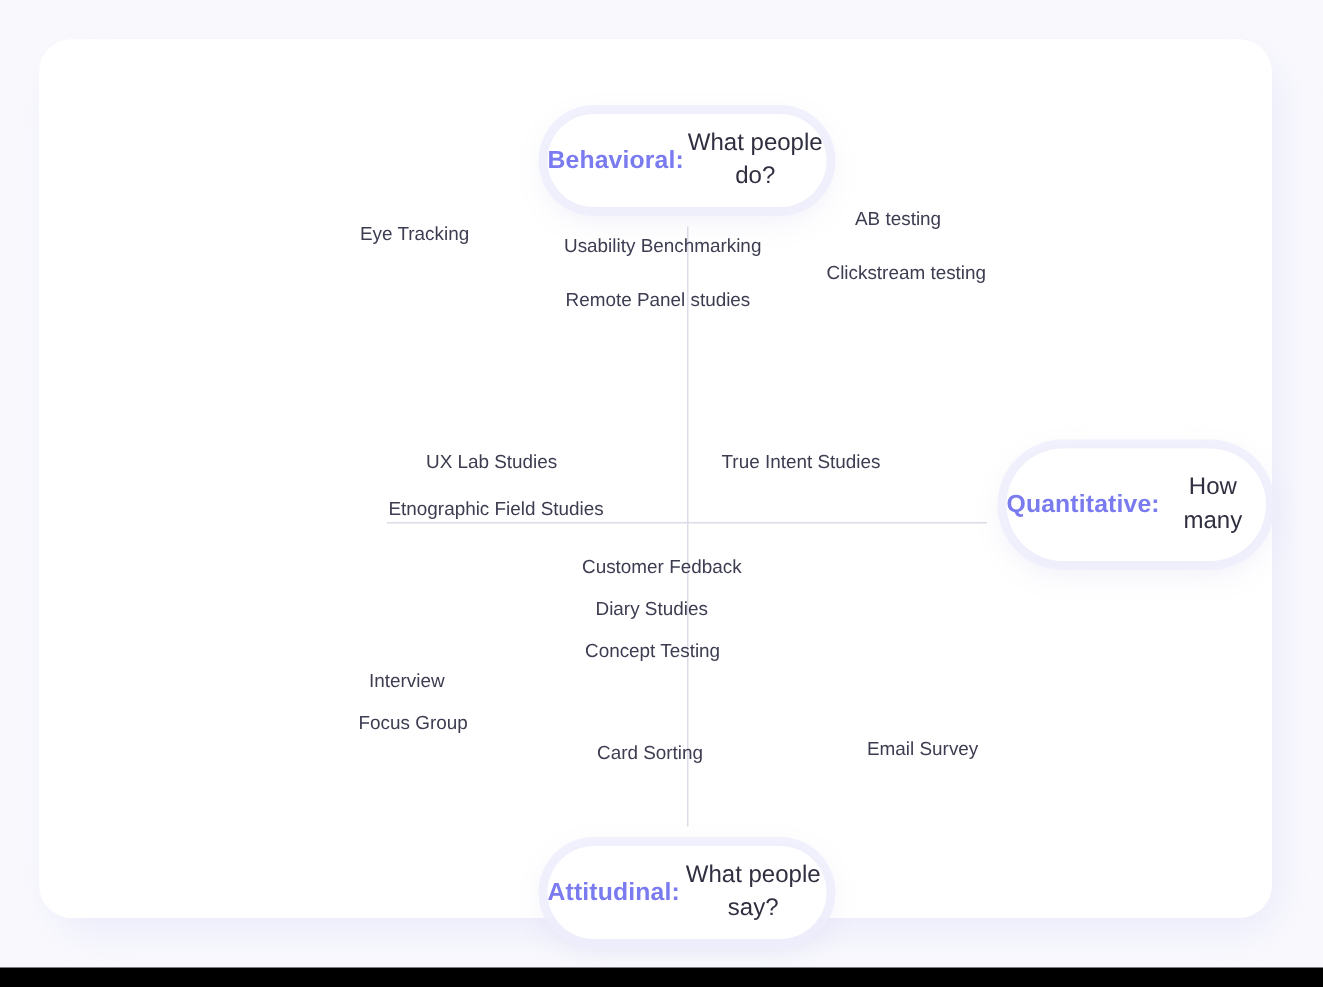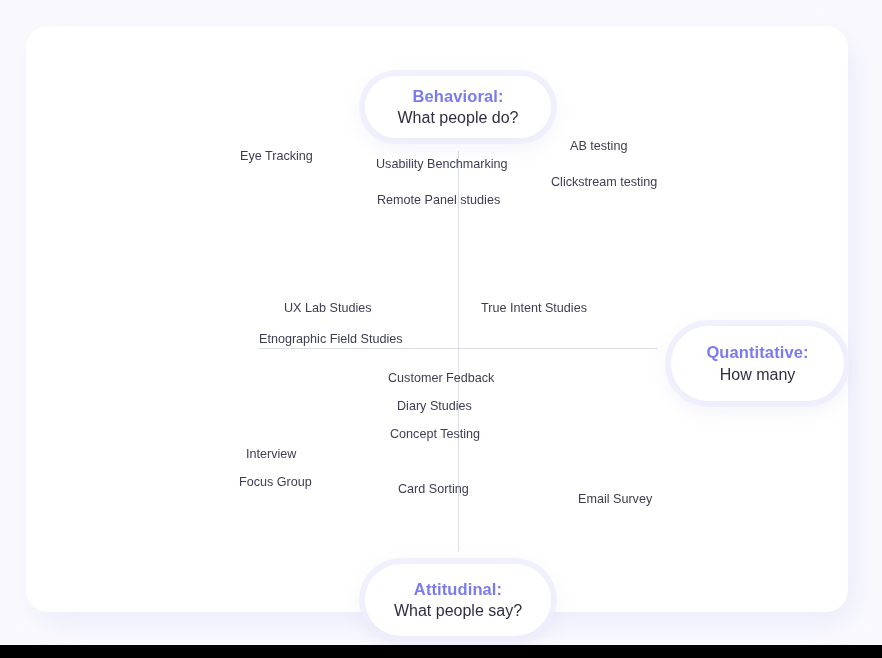--- a/index.html
+++ b/index.html
@@ -67,43 +67,43 @@
   }
 
   
   .pill {
     position: absolute;
     background: #ffffff;
     border-radius: 40px;
     box-shadow: 0 0 0 6px rgba(238,238,252,.80),
                 0 6px 22px rgba(140,140,210,.16);
     display: flex;
-    flex-direction: column;
+    flex-direction: row;
     align-items: center;
     justify-content: center;
     text-align: center;
     box-sizing: border-box;
   }
   .pill .pill-title {
     color: #7b7bf0;
     font-weight: bold;
     font-size: 16.5px;
     line-height: 1.38;
     letter-spacing: .1px;
   }
   .pill .pill-sub {
     color: #2f2f40;
     font-size: 16px;
     line-height: 1.38;
   }
 
   .pill-behavioral  { left: 339px; top: 50px;  width: 186px; height: 62px; }
-  .pill-attitudinal { left: 339px; top: 538px; width: 186px; height: 72px; }
+  .pill-attitudinal { left: 339px; top: 538px; width: 186px; height: 62px; }
   .pill-qualitative { left: 56px;  top: 287px; width: 163px; height: 75px; }
-  .pill-quantitative{ left: 645px; top: 300px; width: 173px; height: 75px; }
+  .pill-quantitative{ left: 645px; top: 273px; width: 173px; height: 75px; }
 
   
   .method {
     position: absolute;
     color: #3d3d52;
     font-size: 12.6px;
     line-height: 1.2;
     white-space: nowrap;
   }
 
@@ -162,21 +162,21 @@
         <div class="method" style="left: 525px; top: 149px;">Clickstream testing</div>
         <div class="method" style="left: 351px; top: 167px;">Remote Panel studies</div>
         <div class="method" style="left: 258px; top: 275px;">UX Lab Studies</div>
         <div class="method" style="left: 455px; top: 275px;">True Intent Studies</div>
         <div class="method" style="left: 233px; top: 306px;">Etnographic  Field Studies</div>
         <div class="method" style="left: 362px; top: 345px;">Customer Fedback</div>
         <div class="method" style="left: 371px; top: 373px;">Diary Studies</div>
         <div class="method" style="left: 364px; top: 401px;">Concept Testing</div>
         <div class="method" style="left: 220px; top: 421px;">Interview</div>
         <div class="method" style="left: 213px; top: 449px;">Focus Group</div>
-        <div class="method" style="left: 372px; top: 456px;">Card Sorting</div>
+        <div class="method" style="left: 372px; top: 469px;">Card Sorting</div>
         <div class="method" style="left: 552px; top: 466px;">Email Survey</div>
       </div>
 
   </div>
 
   <div class="bottom-strip">
     <div class="clip-text">· ·· ··  · · ·· ·  ·· ·· ·· · ·· · · · ··  · ·· · ·· · · ·· ·· · ·· ·</div>
   </div>
 
 </div>

